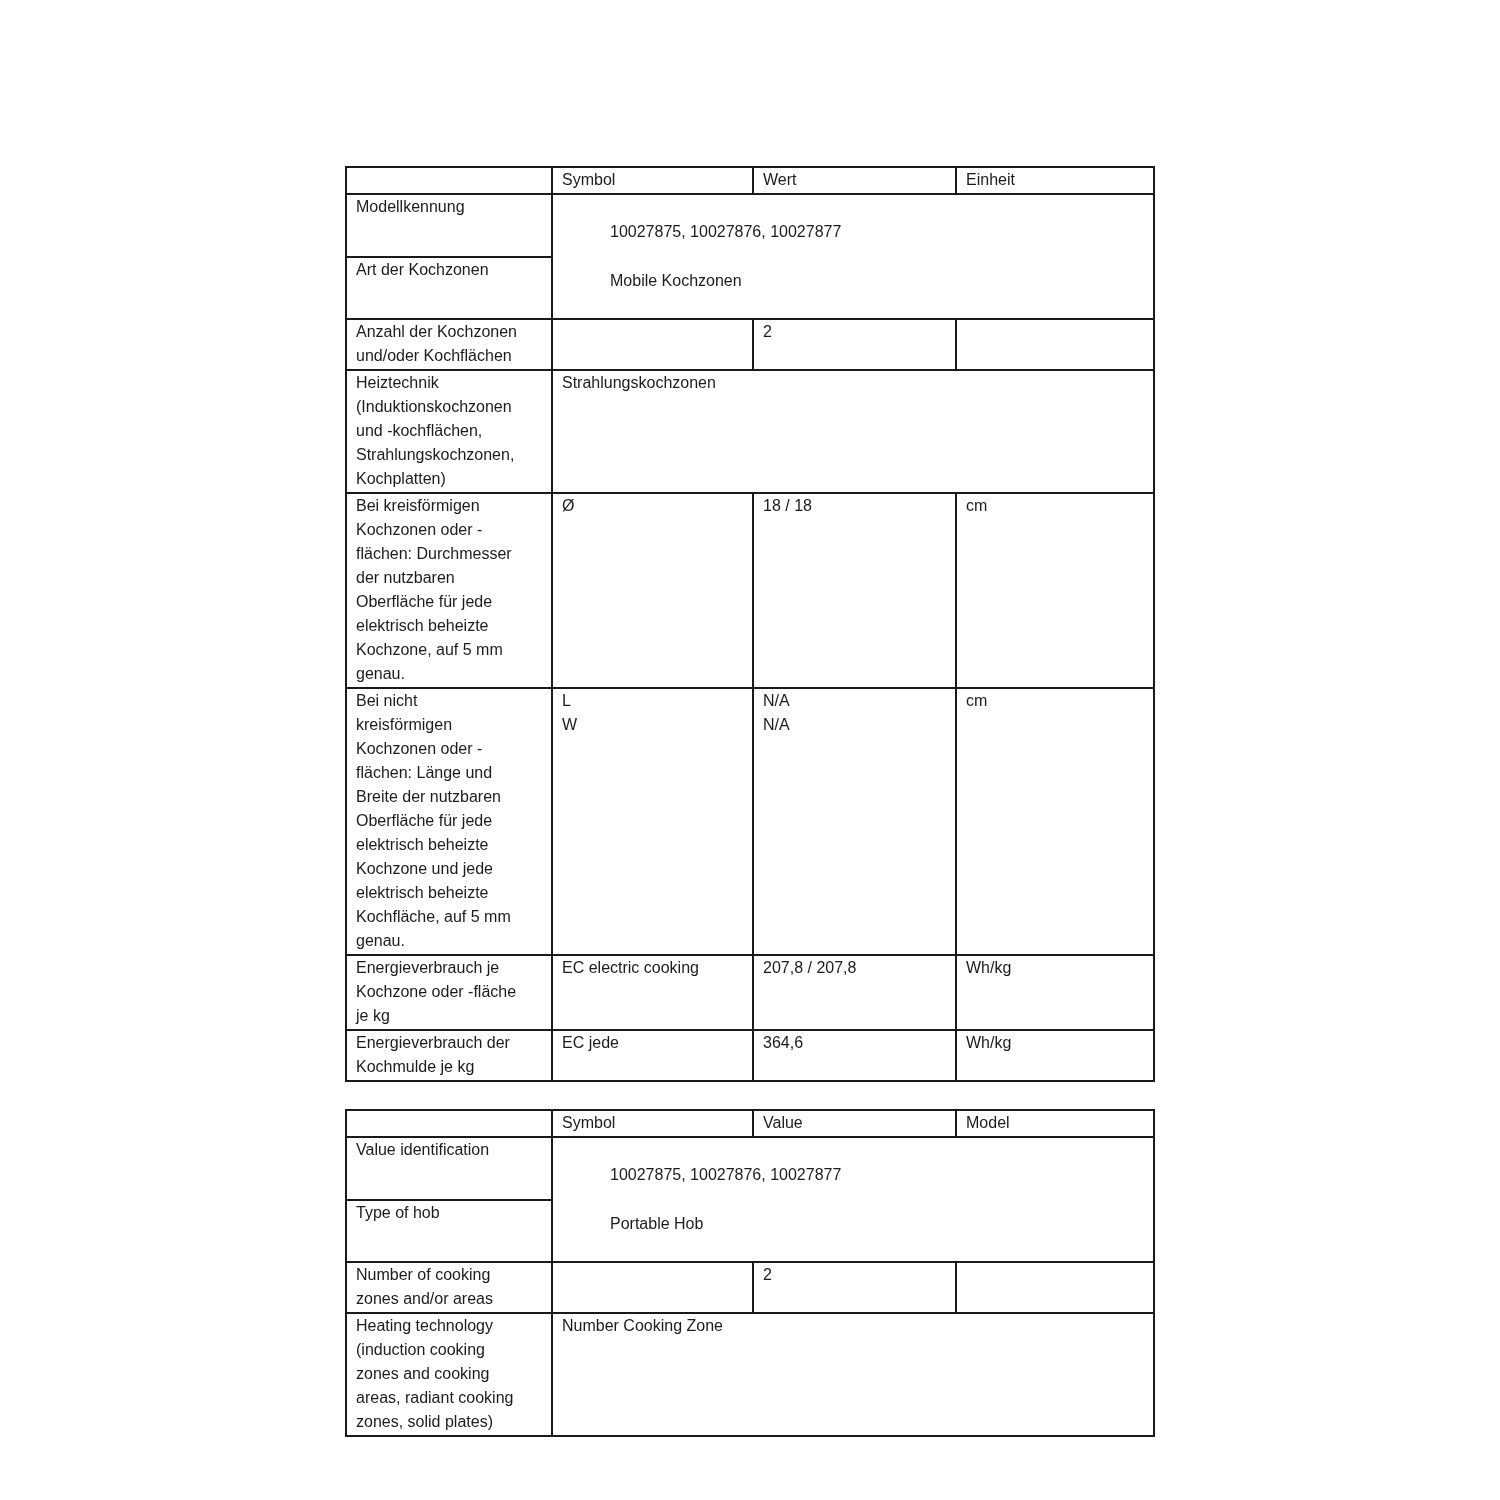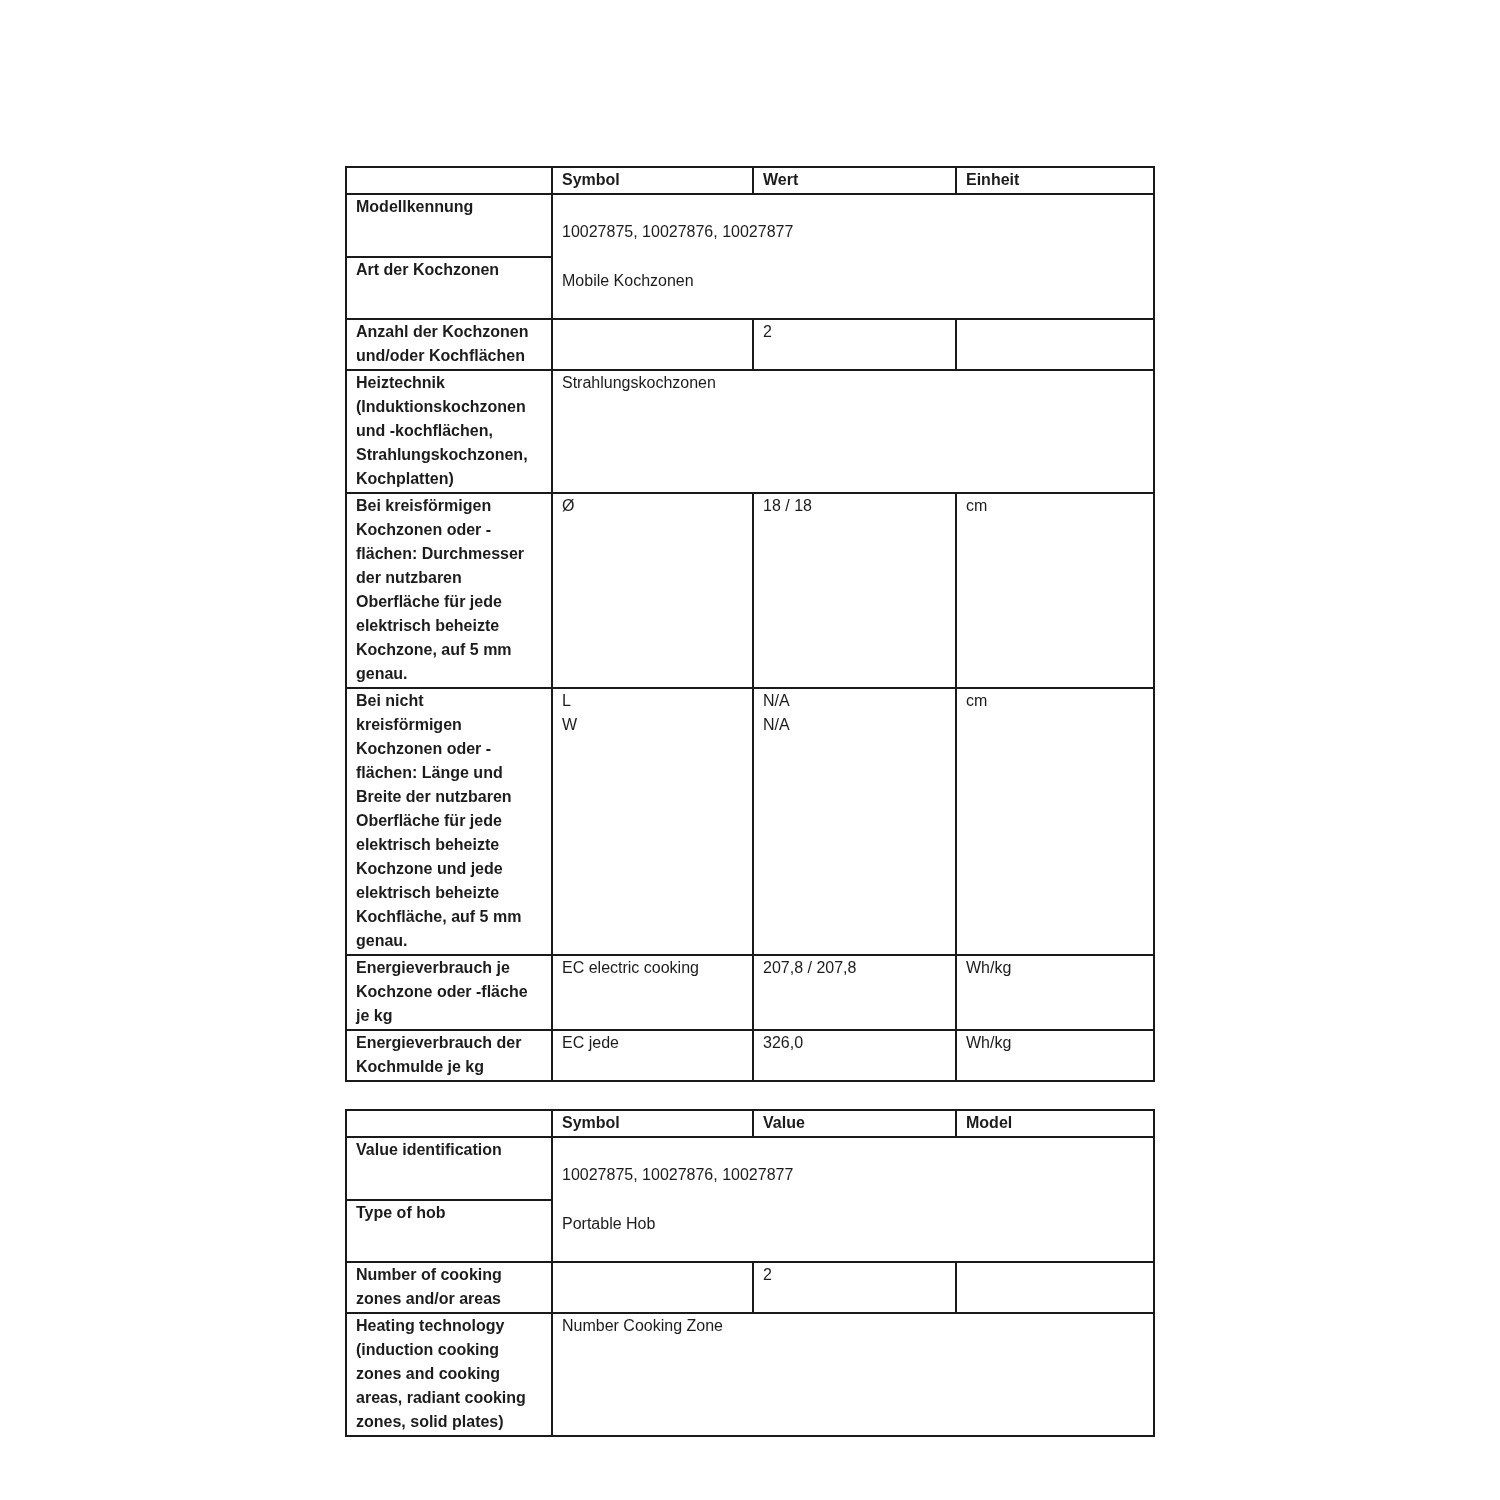--- a/index.html
+++ b/index.html
@@ -22,25 +22,25 @@
     border: 2px solid #1a1a1a;
     vertical-align: top;
     text-align: left;
     padding: 0px 9px 1px 9px;
     font-size: 16px;
     line-height: 24px;
     white-space: pre-line;
     overflow: hidden;
     font-weight: normal;
   }
-  table.spec-table th, table.spec-table td.label-cell { font-weight: bold; }
+  table.spec-table th, table.spec-table td.label-cell { font-weight: normal; }
   th.header-cell { height: 23px; }
   #table-de { left: 345px; top: 166px; }
   #table-en { left: 345px; top: 1109px; }
-  .merged-line { line-height: 25px; }
+  .merged-line { line-height: 25px; margin-left: 48px; }
 </style>
 </head>
 <body>
 
 <div class="page">
 
   <table class="spec-table" id="table-de">
     <colgroup>
       <col style="width:206px">
         <col style="width:201px">
@@ -115,21 +115,21 @@
 Kochzone oder -fläche
 je kg</td>
       <td>EC electric cooking</td>
       <td>207,8 / 207,8</td>
       <td>Wh/kg</td>
     </tr>
     <tr>
       <td class="label-cell">Energieverbrauch der
 Kochmulde je kg</td>
       <td>EC jede</td>
-      <td>326,0</td>
+      <td>364,6</td>
       <td>Wh/kg</td>
     </tr>
   </tbody>
     </table>
 
   <table class="spec-table" id="table-en">
     <colgroup>
       <col style="width:206px">
         <col style="width:201px">
         <col style="width:203px">

